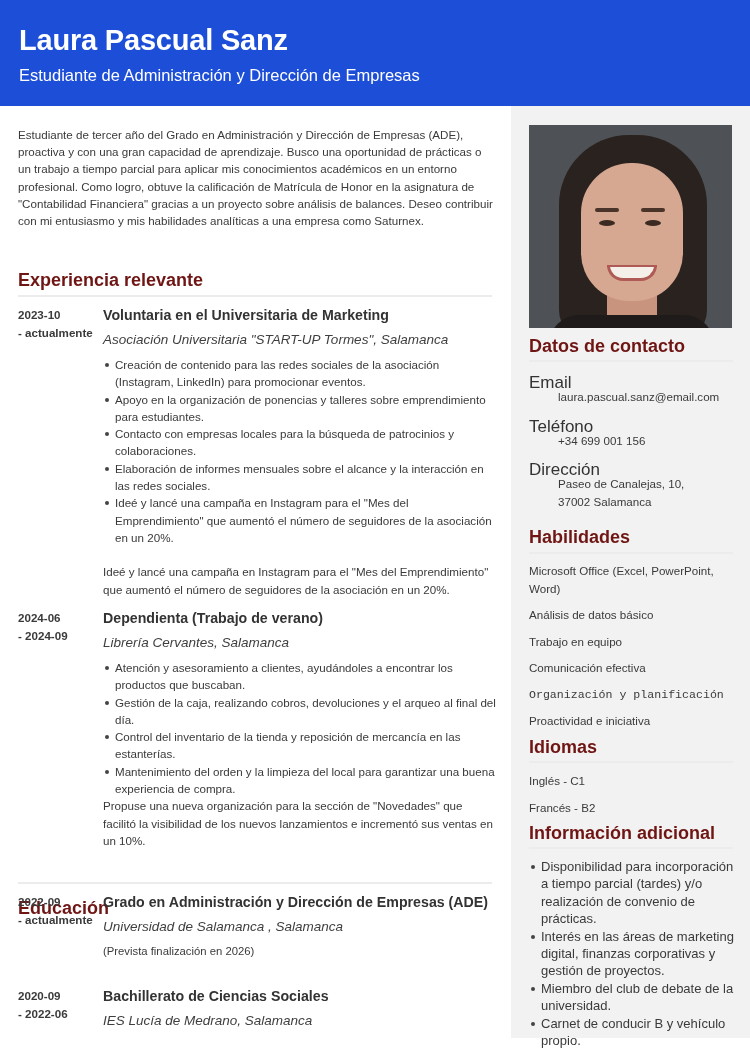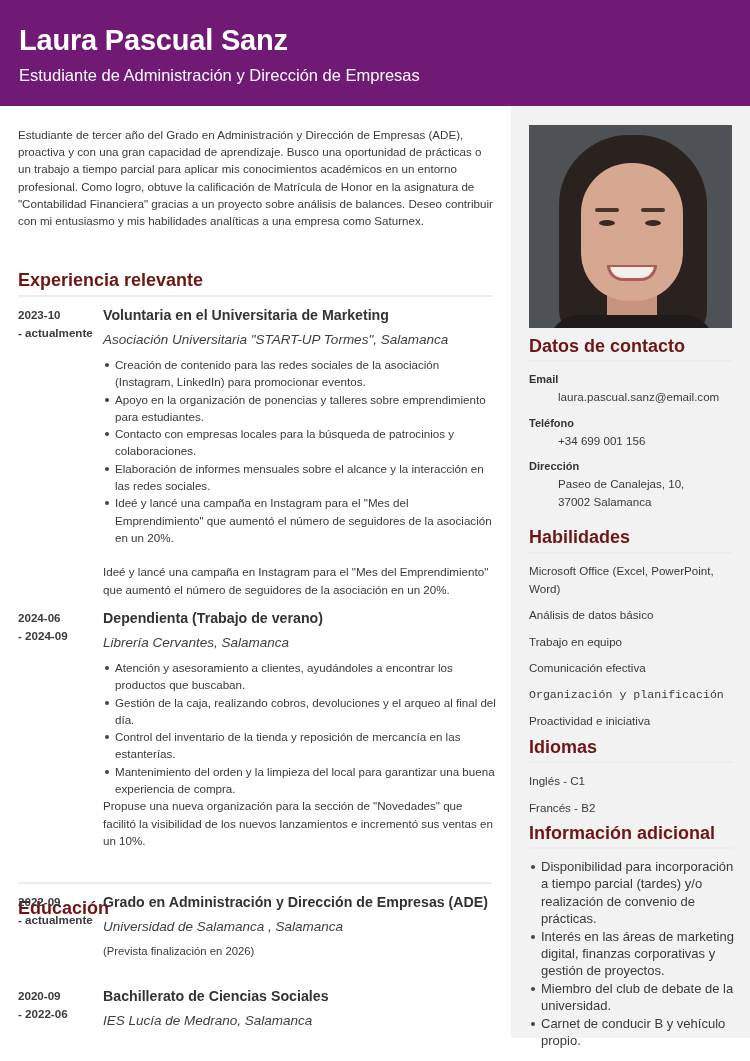--- a/index.html
+++ b/index.html
@@ -1,21 +1,21 @@
 <!DOCTYPE html>
 <html><head>
 <meta charset="utf-8">
 <style>
   * { box-sizing: border-box; margin: 0; padding: 0; }
   html, body { width: 750px; height: 1061px; background: #ffffff; overflow: hidden; }
   body { font-family: "Liberation Sans", sans-serif; color: #333333; position: relative; }
 
   .header {
     position: absolute; left: 0; top: 0; width: 750px; height: 106px;
-    background: #701a75; color: #ffffff;
+    background: #1d4ed8; color: #ffffff;
   }
   .header .name { position: absolute; left: 19px; top: 24px; font-size: 29px; font-weight: bold; letter-spacing: -0.2px; }
   .header .title { position: absolute; left: 19px; top: 66px; font-size: 16.5px; font-weight: normal; }
 
   .sidebar {
     position: absolute; left: 511px; top: 106px; width: 239px; height: 932px;
     background: #f2f2f2;
   }
   .main { position: absolute; left: 0; top: 106px; width: 511px; height: 955px; }
 
@@ -47,21 +47,21 @@
   }
   .photo .bg { position: absolute; inset: 0; background: #4e5155; }
   .photo .hair { position: absolute; left: 30px; top: 10px; width: 148px; height: 205px; border-radius: 70px 70px 30px 30px; background: #2a221e; }
   .photo .face { position: absolute; left: 52px; top: 38px; width: 102px; height: 138px; border-radius: 50px 50px 48px 48px; background: #d6a892; }
   .photo .neck { position: absolute; left: 78px; top: 160px; width: 50px; height: 50px; background: #c8947e; }
   .photo .shirt { position: absolute; left: 20px; top: 190px; width: 165px; height: 30px; border-radius: 30px 30px 0 0; background: #1e1b1a; }
   .photo .brow { position: absolute; top: 83px; width: 24px; height: 4px; border-radius: 3px; background: #4a3429; }
   .photo .eye { position: absolute; top: 95px; width: 16px; height: 6px; border-radius: 50%; background: #3b2a22; }
   .photo .smile { position: absolute; left: 78px; top: 140px; width: 50px; height: 16px; border-radius: 0 0 25px 25px; background: #f5efe9; border: 3px solid #b05a55; border-top-width: 2px; }
 
-  .side-label { position: absolute; left: 18px; font-size: 11px; font-weight: bold; color: #333; }
+  .side-label { position: absolute; left: 18px; font-size: 17px; font-weight: normal; color: #333; }
   .side-val { position: absolute; left: 18px; width: 205px; font-size: 11.6px; line-height: 17.5px; color: #3a3a3a; padding-left: 29px; }
   .side-item { position: absolute; left: 18px; width: 205px; font-size: 11.6px; line-height: 17.5px; color: #3a3a3a; }
 
   .side-list { position: absolute; left: 18px; top: 752px; width: 205px; list-style: none; }
   .side-list li { position: relative; padding-left: 12px; font-size: 13px; line-height: 17.4px; color: #3a3a3a; }
   .side-list li::before { content: ""; position: absolute; left: 2px; top: 7px; width: 4px; height: 4px; border-radius: 50%; background: #444; }
 </style>
 </head>
 <body>
 

